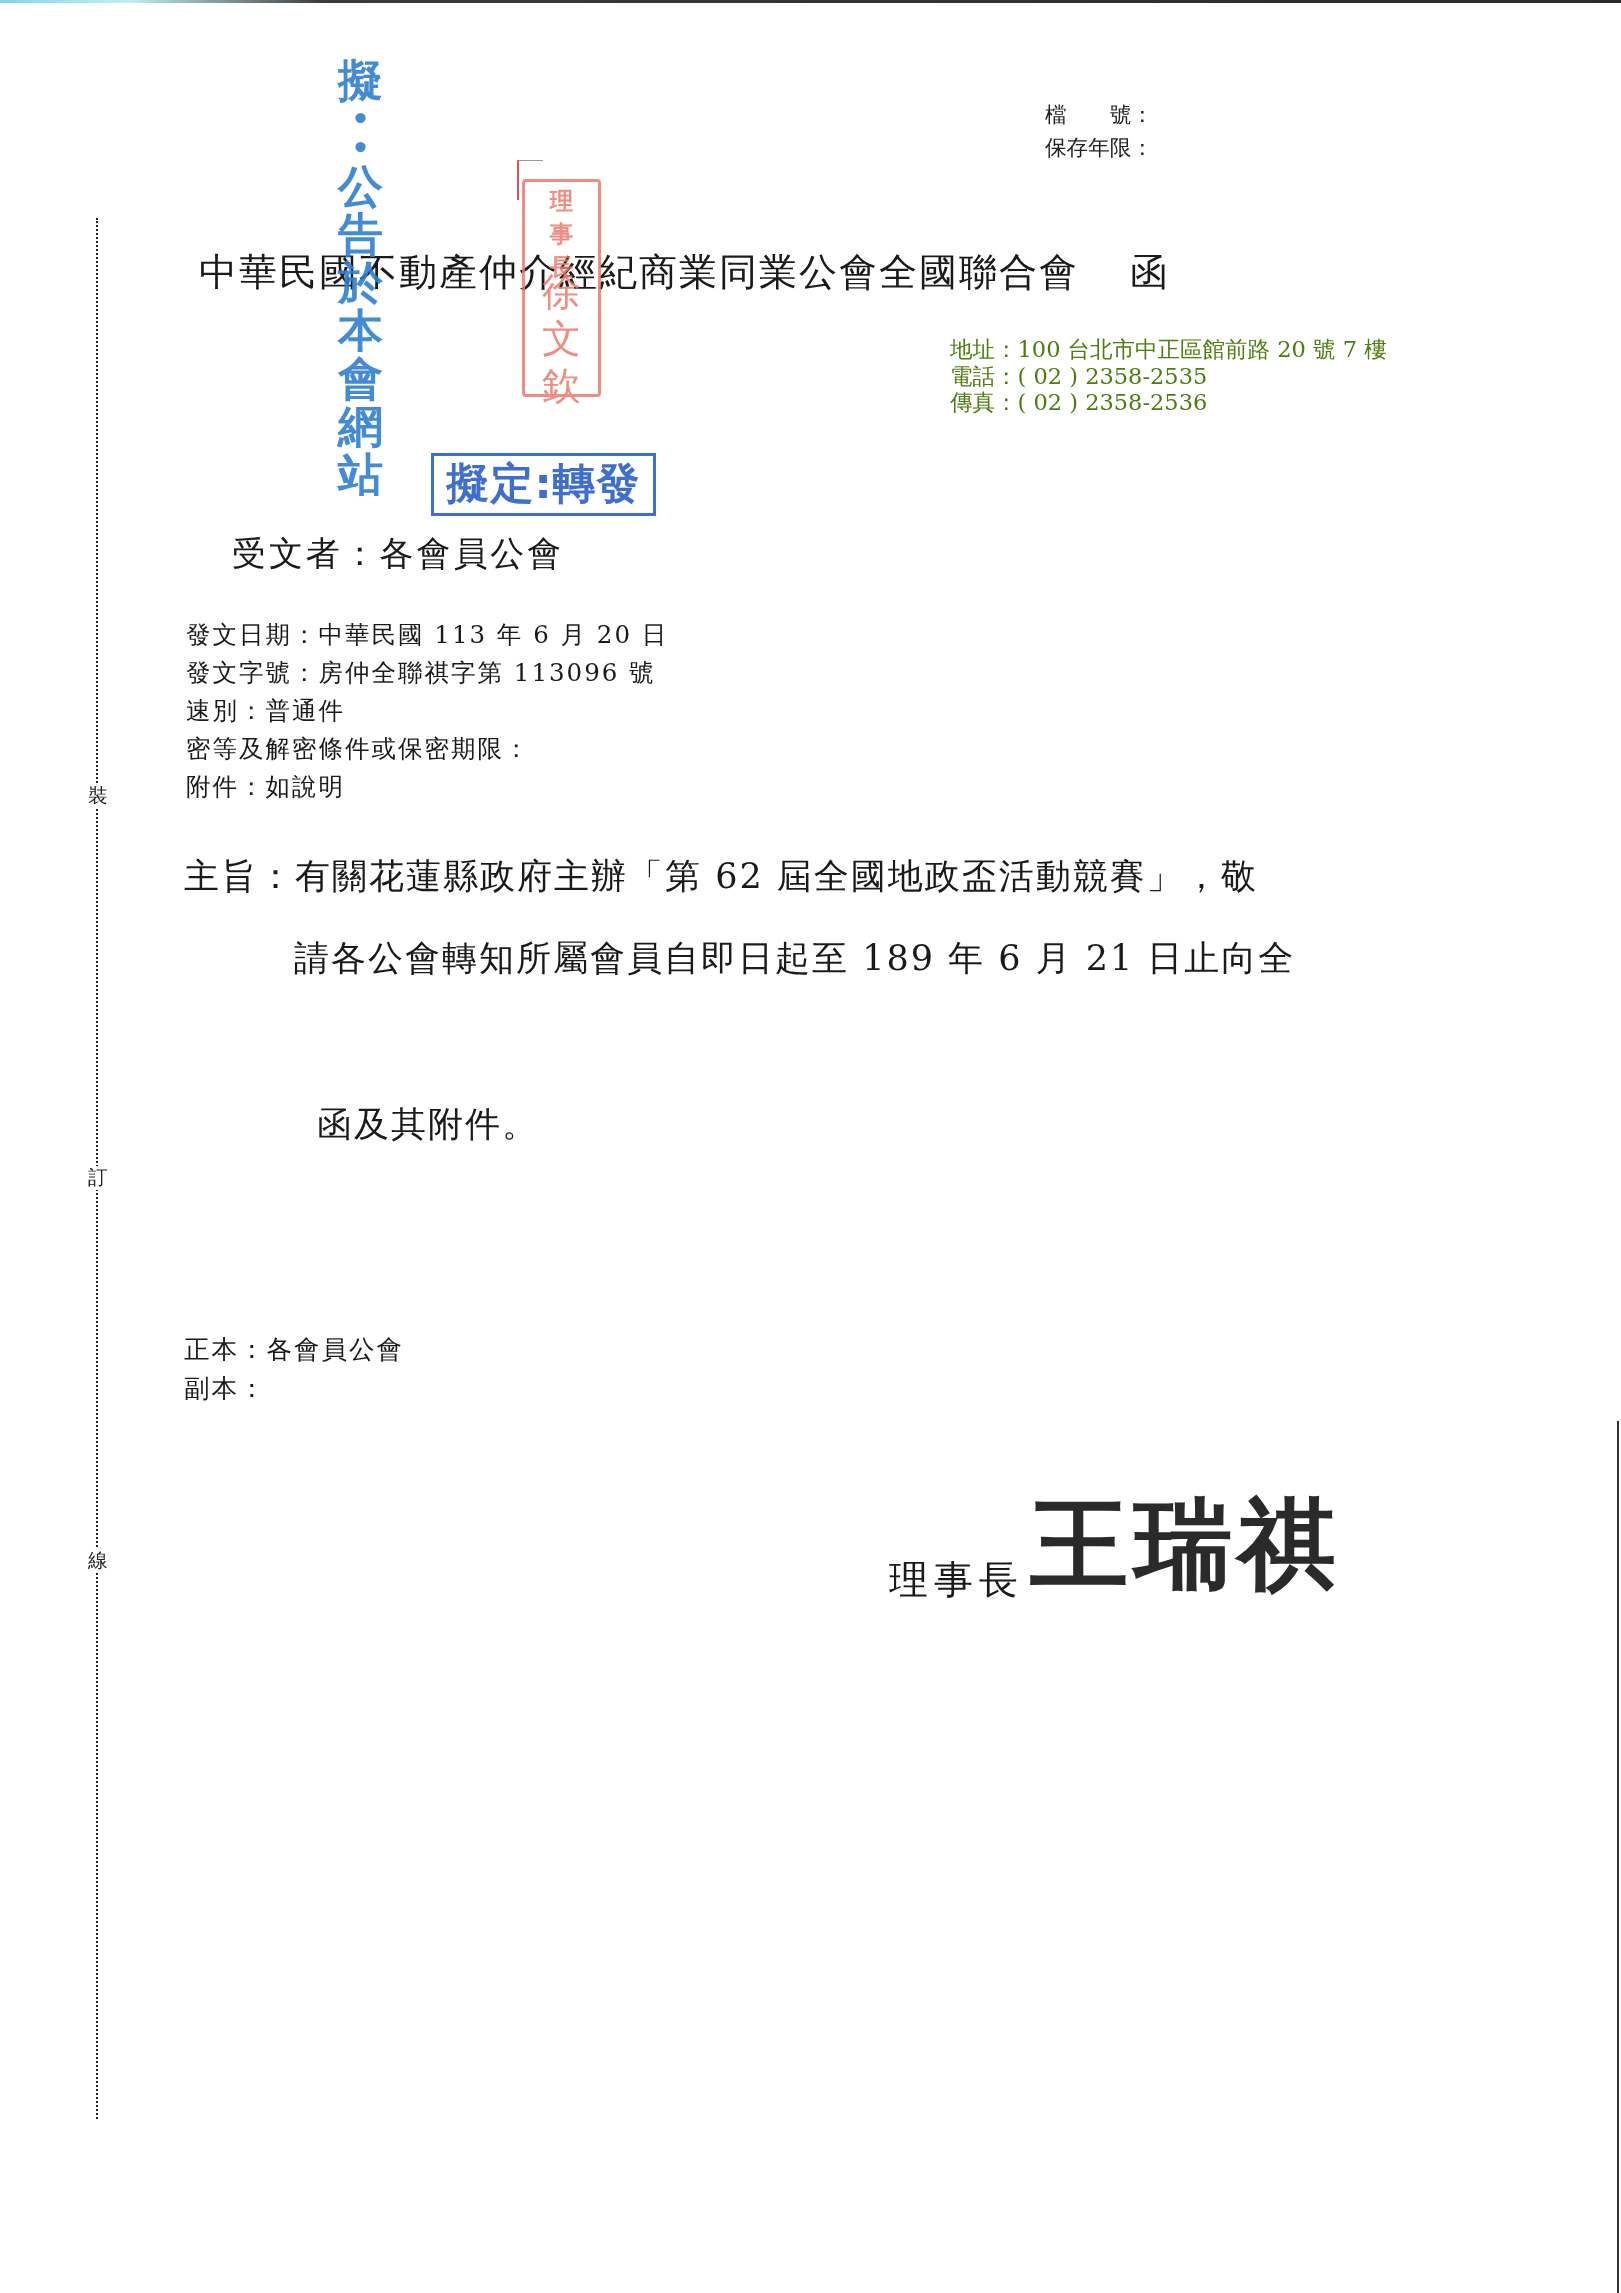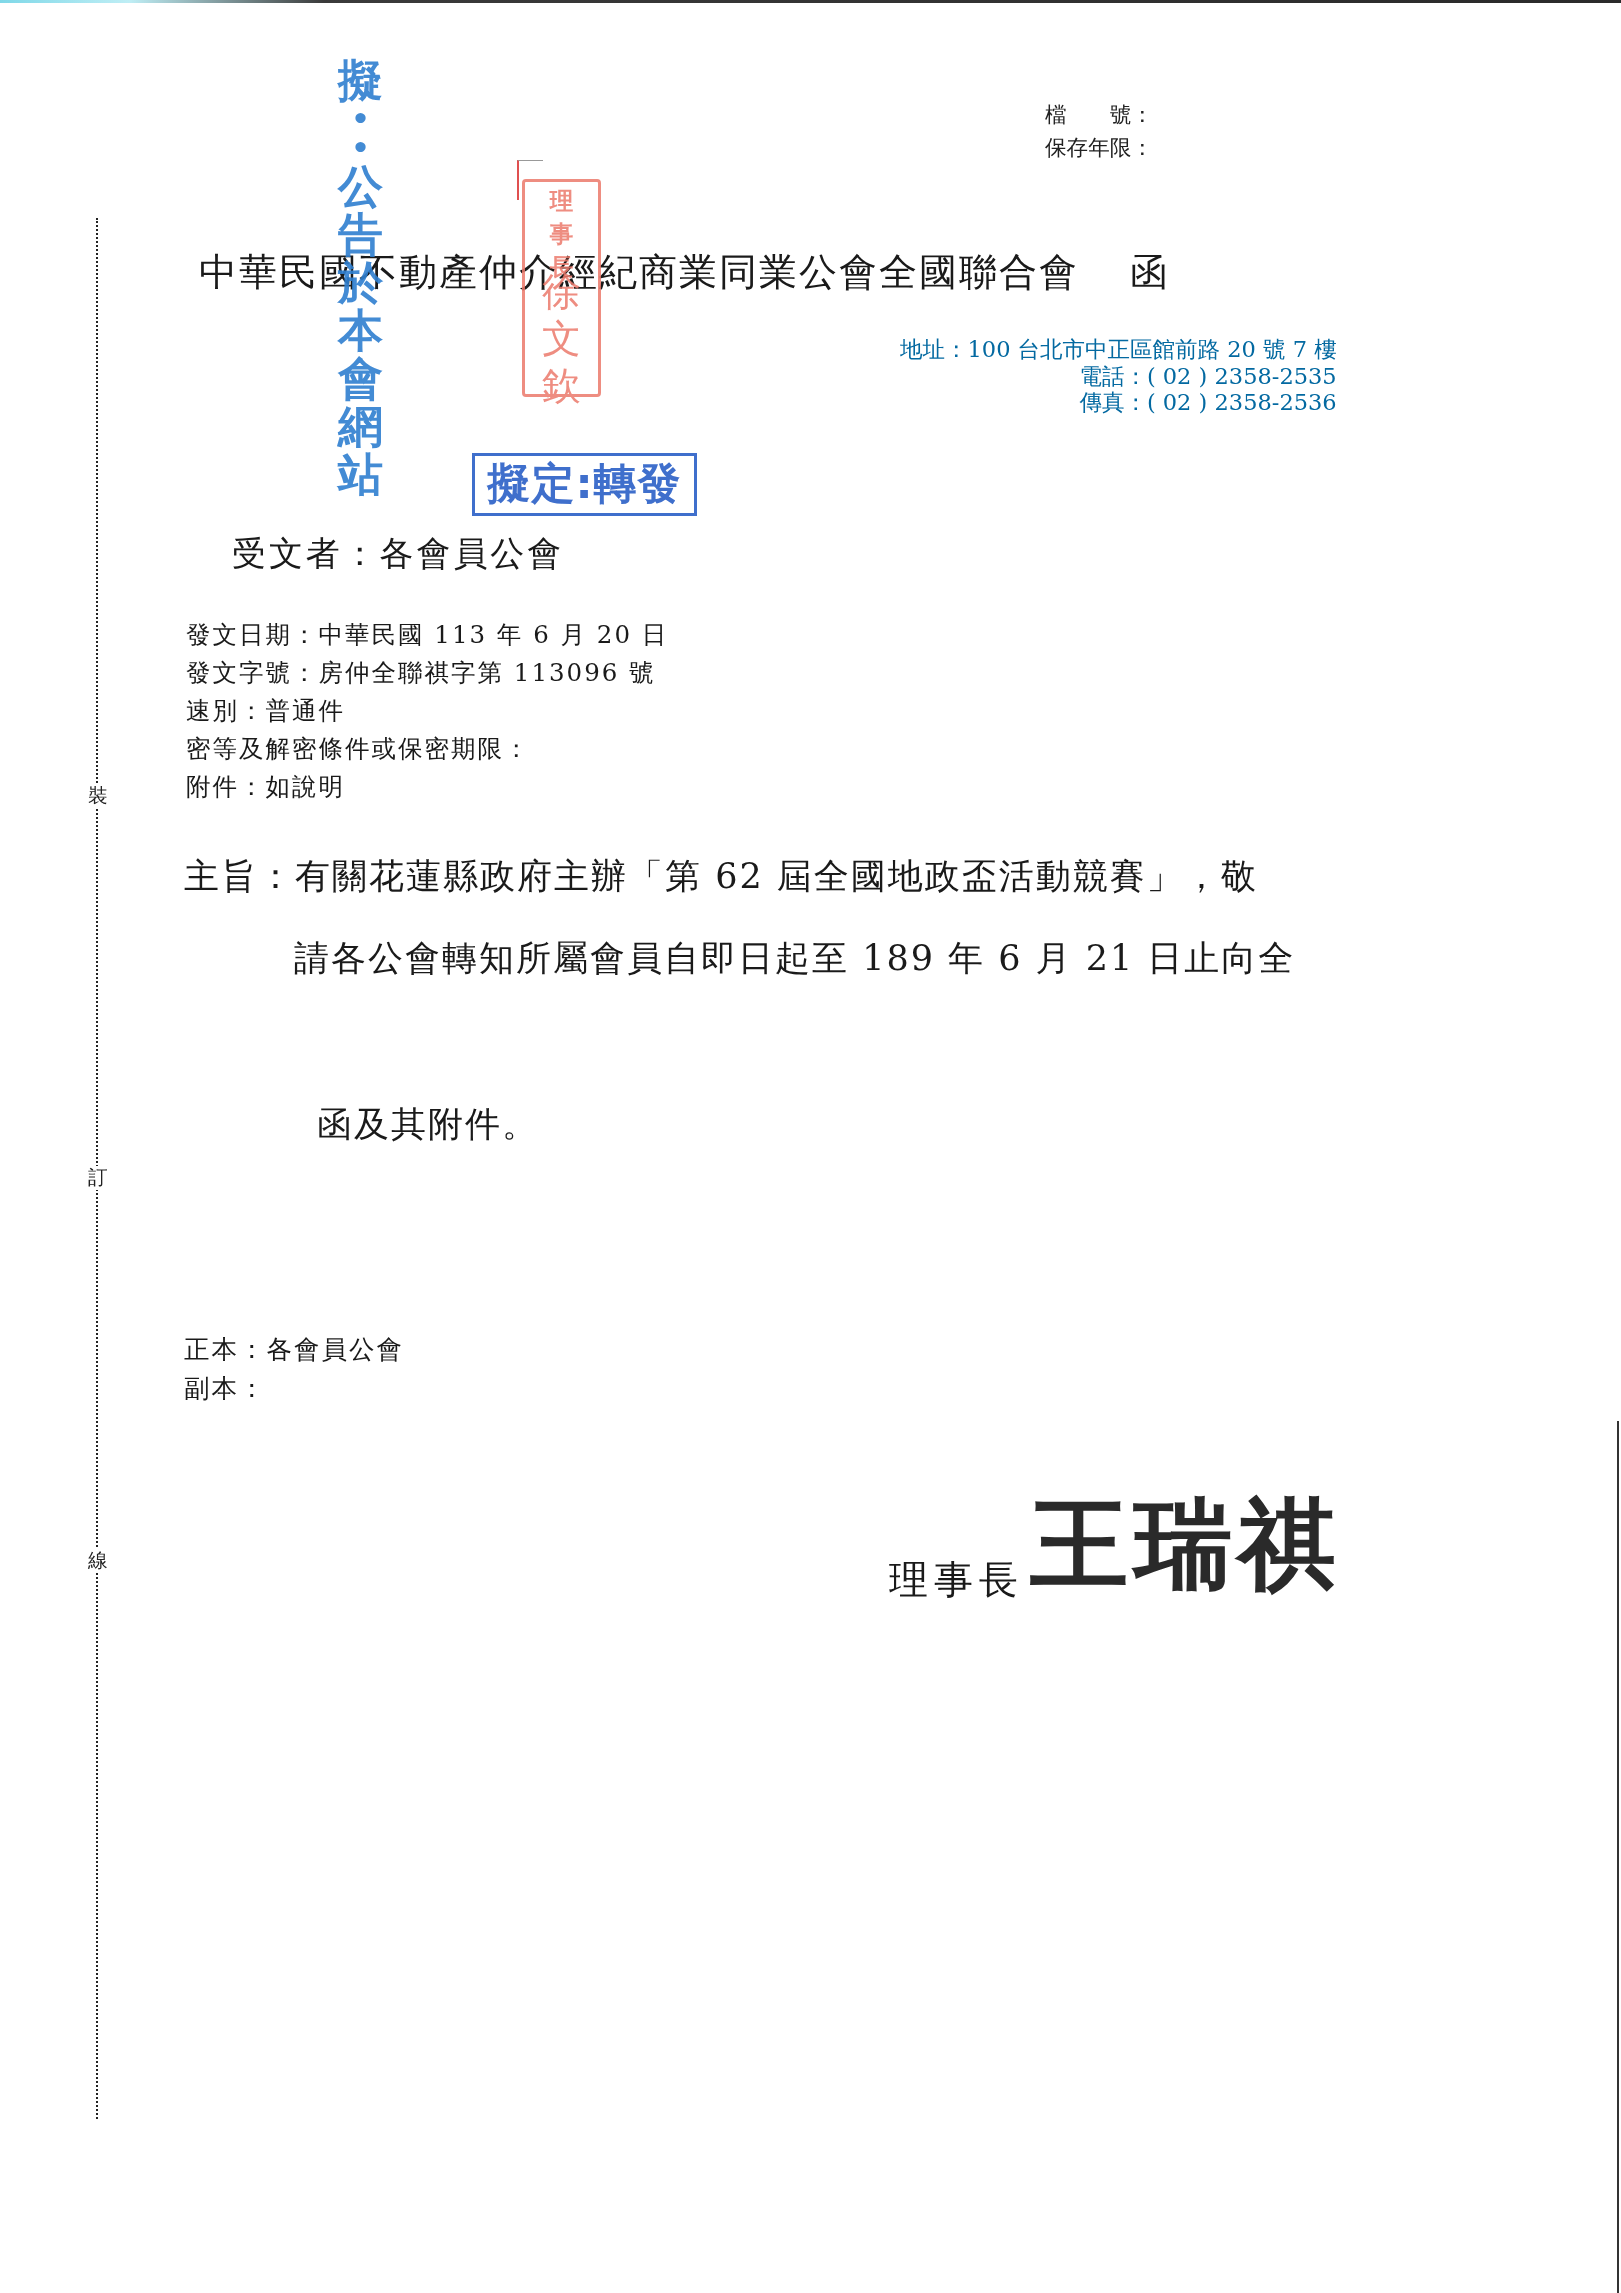--- a/index.html
+++ b/index.html
@@ -48,24 +48,23 @@
     
     .title {
       left: 199px; top: 247px;
       font-size: 38px; letter-spacing: 2px; color: #1a1a1a;
       white-space: nowrap;
     }
     .title .suffix { margin-left: 51px; }
 
     
     .contact {
-      left: 900px; top: 336px;
-      font-size: 22.5px; line-height: 26.5px; color: #0369a1;
-      white-space: nowrap;
-      text-align: right;
+      left: 950px; top: 336px;
+      font-size: 22.5px; line-height: 26.5px; color: #4d7c0f;
+      white-space: nowrap;
     }
 
     
     .recipient {
       left: 188px; top: 531px;
       font-size: 34px; letter-spacing: 2.9px;
       white-space: nowrap;
       margin-left: 44px;
     }
 
@@ -130,21 +129,20 @@
       border-left: 2px solid #e05050; border-top: 1px solid #999;
     }
     .stamp-box {
       left: 431px; top: 453px; width: 225px; height: 63px;
       border: 3.9px solid #2f63c8; box-sizing: border-box;
       color: #2f63c8;
       font-family: "DejaVu Sans", "Liberation Sans", sans-serif;
       font-weight: bold; font-size: 43px; line-height: 55px;
       text-align: center; letter-spacing: 1px; white-space: nowrap;
       opacity: 0.92;
-      margin-left: 41px;
     }
   </style>
 </head>
 <body>
 
 <div class="abs scan-top"></div>
 <div class="abs scan-right"></div>
 
 <div class="abs binding-line"></div>
 <div class="abs binding-char" style="top:784px;">裝</div>

